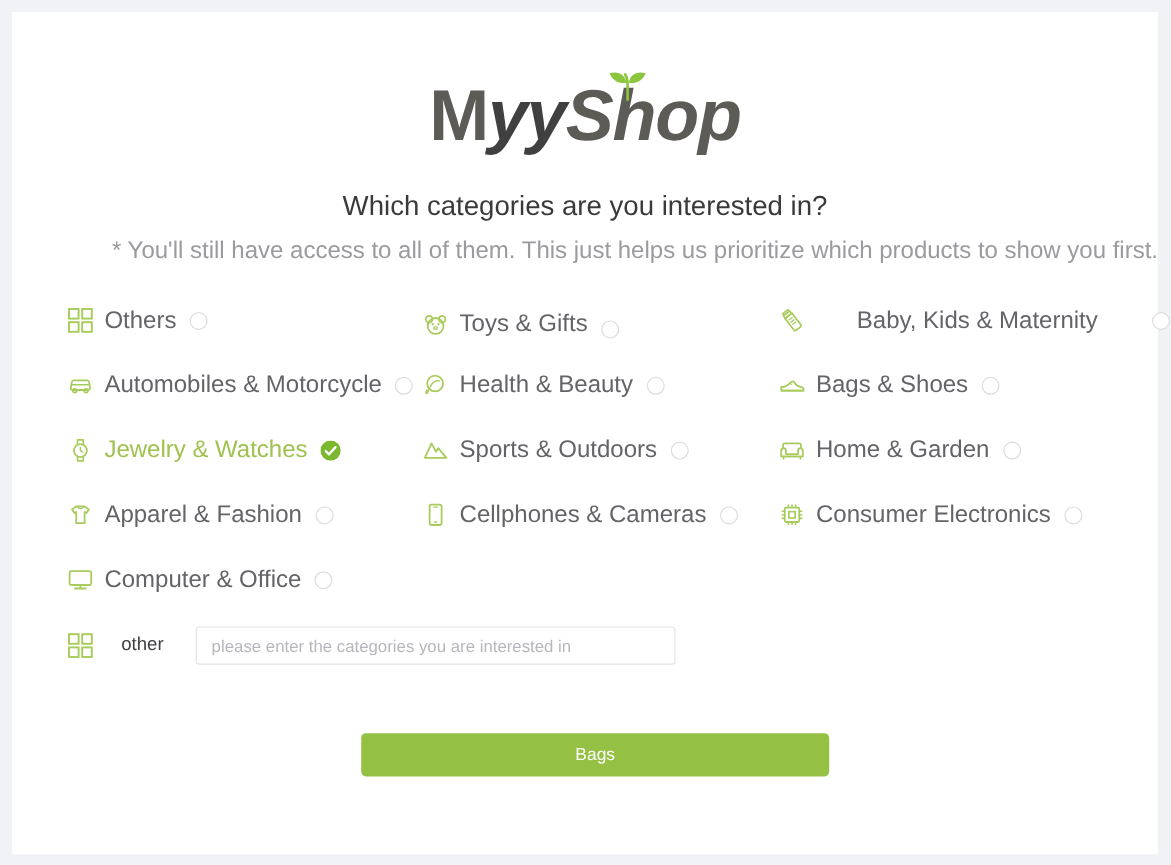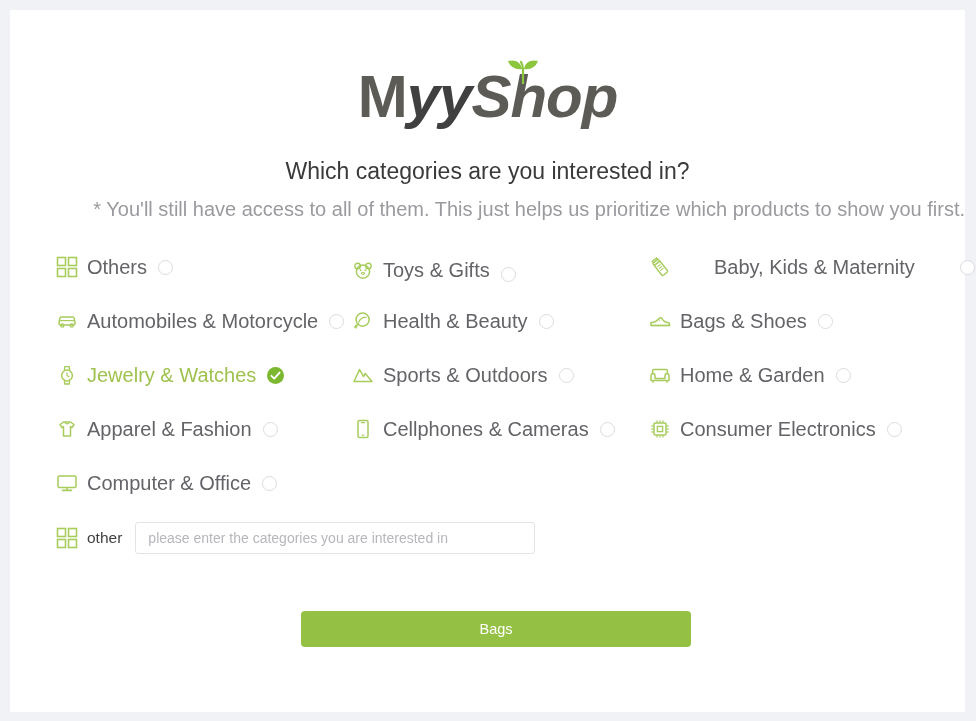--- a/index.html
+++ b/index.html
@@ -132,20 +132,21 @@
     display: block;
   }
 
   
   .other-row {
     position: absolute;
     left: 46px;
     top: 512px;
     display: flex;
     align-items: center;
+    gap: 14px;
   }
   .other-label {
     margin-left: 9px;
     font-size: 15.5px;
     color: #3f3f42;
   }
   .other-input {
     margin-left: 13px;
     width: 400px;
     height: 32px;

